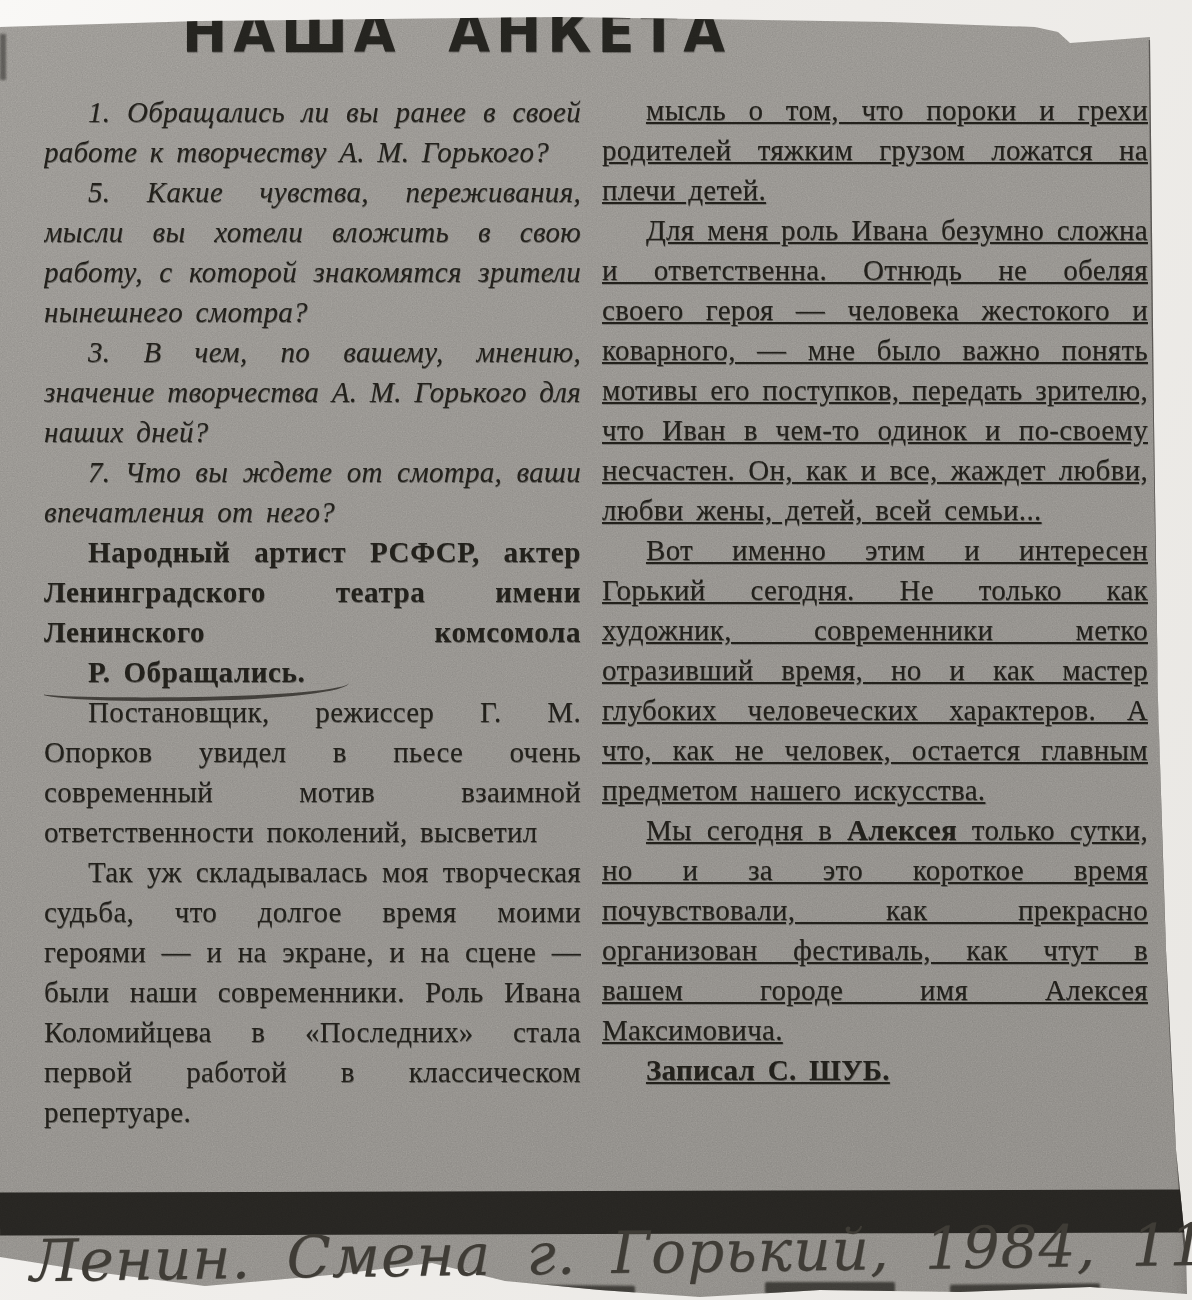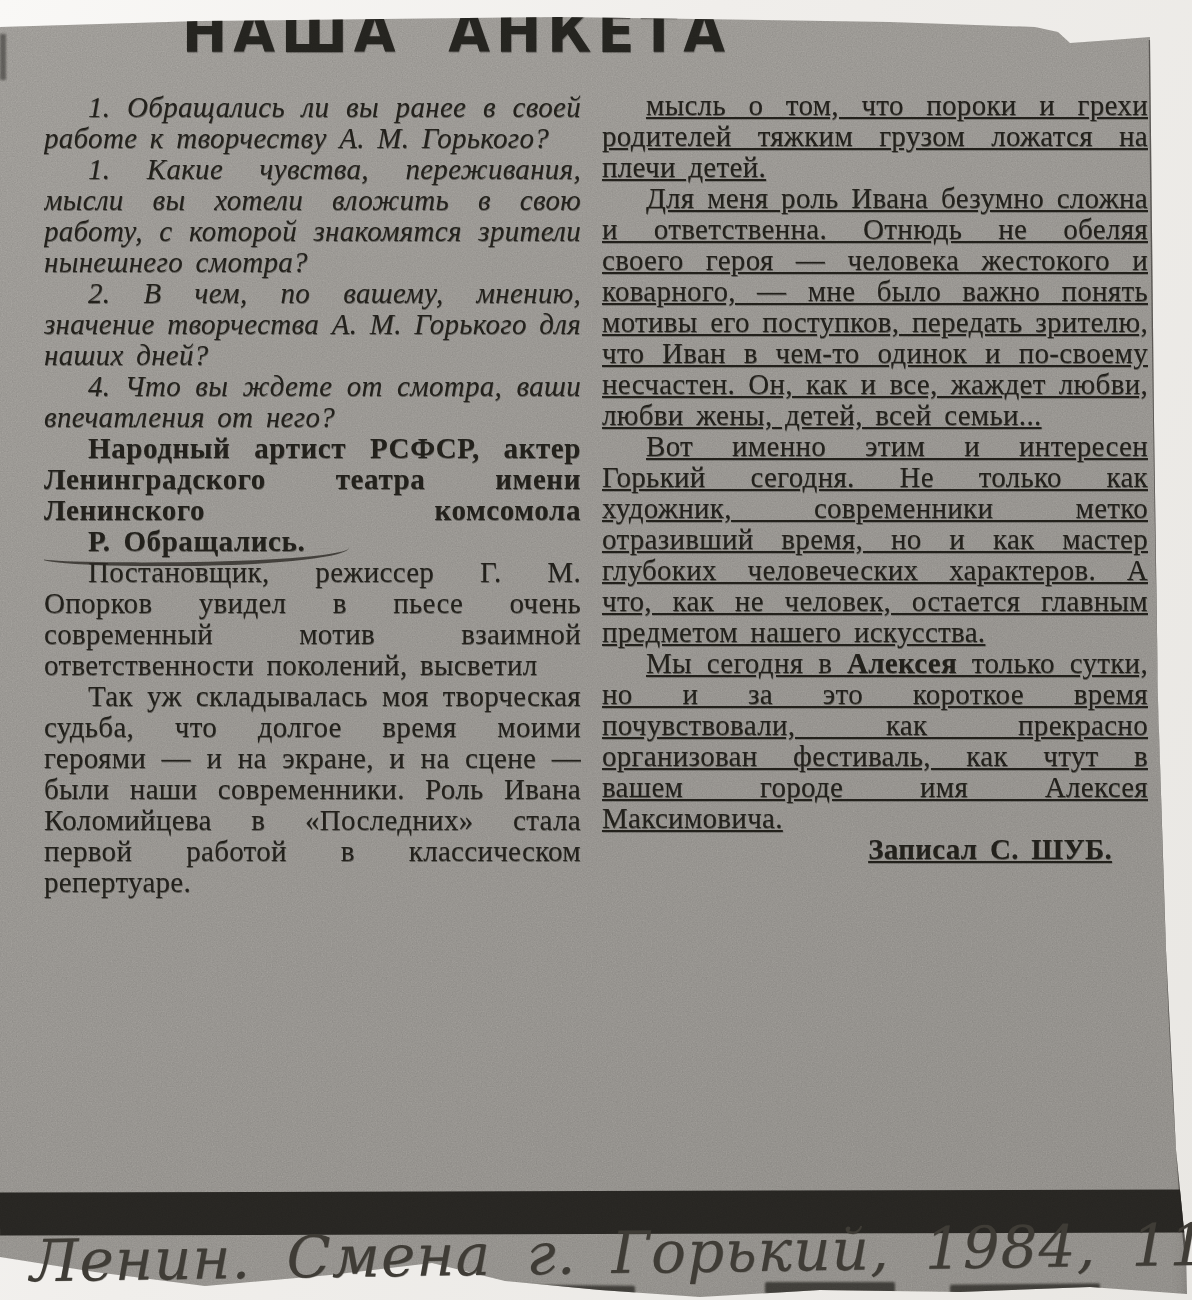--- a/index.html
+++ b/index.html
@@ -30,30 +30,30 @@
     position:absolute;left:182px;top:4px;margin:0;
     font-family:"DejaVu Sans","Liberation Sans",sans-serif;
     font-weight:700;font-size:54px;line-height:58px;
     letter-spacing:6px;word-spacing:22px;color:#2b2a25;
     text-shadow:0.5px 0.8px 0.8px rgba(30,28,24,.4);
     transform:scaleY(1.04);
   }
 
   
   .col{position:absolute;top:92px;height:1092px;overflow:hidden;color:#282620;
-       font-size:29px;line-height:31px;text-align:justify;
+       font-size:29px;line-height:40px;text-align:justify;
        word-spacing:5px;letter-spacing:.3px;
        text-shadow:0.4px 0.6px 0.6px rgba(30,28,24,.45);}
   .col-left{left:44px;width:537px;}
   .col-right{left:602px;width:546px;top:90px;text-decoration:underline;}
   .col p{margin:0;text-indent:44px;}
   .q{font-style:italic;}
   .intro{font-weight:700;letter-spacing:.6px;}
   .cont{text-indent:0;}
-  .byline{text-indent:0;text-align:right;padding-right:36px;font-weight:700;margin-top:2px;}
+  .byline{text-indent:0;text-align:left;padding-right:36px;font-weight:700;margin-top:2px;}
   .bold-inline{font-weight:700;}
 
   
   .hand-underline{position:relative;display:inline-block;}
   .hand-underline::after{
     content:"";position:absolute;left:-4px;right:-44px;bottom:-9px;height:12px;
     border-bottom:4px solid rgba(52,49,44,.8);
     border-radius:50% / 0 0 16px 10px;
     transform:rotate(-0.8deg);
   }
@@ -91,23 +91,23 @@
 <body>
 
 <div class="stage">
 
   <div class="clipping">
 
     <h1 class="title">НАША АНКЕТА</h1>
 
     <div class="col col-left">
       <p class="q">1. Обращались ли вы ранее в своей работе к творчеству А. М. Горького?</p>
-      <p class="q">1. Какие чувства, переживания, мысли вы хотели вложить в свою работу, с которой знакомятся зрители нынешнего смотра?</p>
-      <p class="q">2. В чем, по вашему, мнению, значение творчества А. М. Горького для наших дней?</p>
-      <p class="q">4. Что вы ждете от смотра, ваши впечатления от него?</p>
+      <p class="q">5. Какие чувства, переживания, мысли вы хотели вложить в свою работу, с которой знакомятся зрители нынешнего смотра?</p>
+      <p class="q">3. В чем, по вашему, мнению, значение творчества А. М. Горького для наших дней?</p>
+      <p class="q">7. Что вы ждете от смотра, ваши впечатления от него?</p>
       <p class="intro"><span>Народный артист РСФСР, актер Ленинградского театра имени Ленинского комсомола</span> <span class="hand-underline">Р. Обращались.</span></p>
       <p>Постановщик, режиссер Г. М. Опорков увидел в пьесе очень современный мотив взаимной ответственности поколений, высветил</p>
       <p>Так уж складывалась моя творческая судьба, что долгое время моими героями — и на экране, и на сцене — были наши современники. Роль Ивана Коломийцева в «Последних» стала первой работой в классическом репертуаре.</p>
     </div>
 
     <div class="col col-right">
       <p class="cont">мысль о том, что пороки и грехи родителей тяжким грузом ложатся на плечи детей.</p>
       <p>Для меня роль Ивана безумно сложна и ответственна. Отнюдь не обеляя своего героя — человека жестокого и коварного, — мне было важно понять мотивы его поступков, передать зрителю, что Иван в чем-то одинок и по-своему несчастен. Он, как и все, жаждет любви, любви жены, детей, всей семьи...</p>
       <p>Вот именно этим и интересен Горький сегодня. Не только как художник, современники метко отразивший время, но и как мастер глубоких человеческих характеров. А что, как не человек, остается главным предметом нашего искусства.</p>
       <p><span>Мы сегодня в </span><span class="bold-inline">Алексея</span><span> только сутки, но и за это короткое время почувствовали, как прекрасно организован фестиваль, как чтут в вашем городе имя Алексея Максимовича.</span></p>

